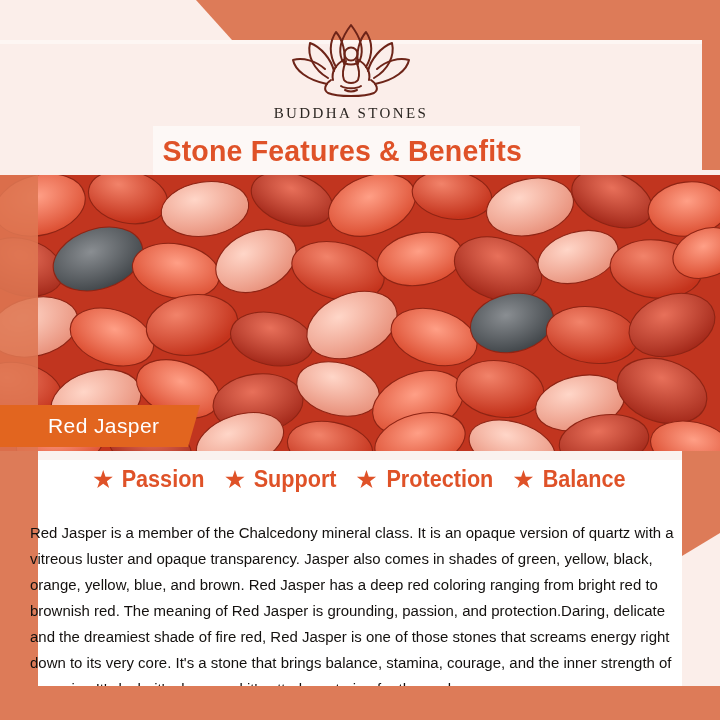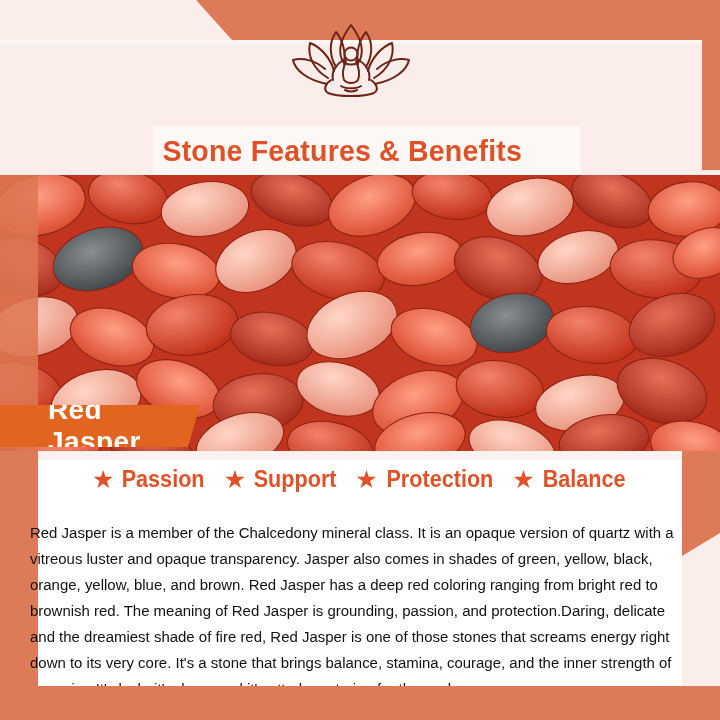--- a/index.html
+++ b/index.html
@@ -71,21 +71,21 @@
 
   
   .caption{
     position:absolute;left:0;top:405px;height:42px;width:200px;
     background:#e2651f;z-index:5;
     -webkit-clip-path:polygon(0 0, 200px 0, 188px 42px, 0 42px);
     clip-path:polygon(0 0, 200px 0, 188px 42px, 0 42px);
     display:flex;align-items:center;
   }
   .caption-text{
-    margin-left:48px;color:#ffffff;font-size:28px;font-weight:bold;
+    margin-left:48px;color:#ffffff;font-size:21px;font-weight:normal;
     letter-spacing:.4px;
   }
 
   
   .body-panel{
     position:absolute;left:38px;top:451px;width:644px;height:235px;
     background:#ffffff;z-index:4;
   }
   .body-top-tint{
     position:absolute;left:38px;top:451px;width:644px;height:9px;
@@ -162,20 +162,21 @@
         <path d="M62 37 C53 42 48 50 50 58"></path>
         <path d="M74 37 C83 42 88 50 86 58"></path>
 
         <path d="M63 39 C60 46 59 53 61 58 C64 62 72 62 75 58 C77 53 76 46 73 39"></path>
 
         <path d="M48 58 C42 62 40 68 45 71 C54 75 82 75 91 71 C96 68 94 62 88 58"></path>
         <path d="M58 64 C62 67 74 67 78 64"></path>
         <path d="M62 68 C66 70 70 70 74 68"></path>
       </g>
     </svg>
+    <div class="logo-word">BUDDHA STONES</div>
   </div>
 
   <div class="title-ribbon">
     <span class="title-text">Stone Features &amp; Benefits</span>
   </div>
 
   <div class="photo">
     <svg viewBox="0 0 720 276" preserveAspectRatio="none">
       <defs>
         <radialGradient id="g1" cx="35%" cy="30%" r="70%">

